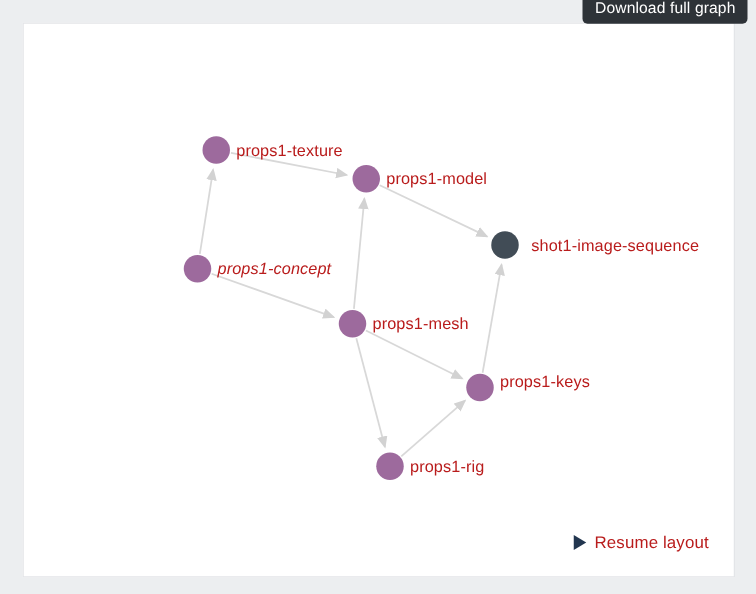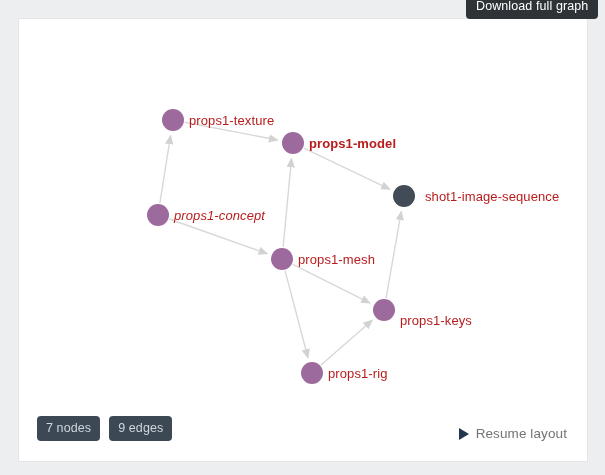--- a/index.html
+++ b/index.html
@@ -92,21 +92,21 @@
   }
 
   
   #resume-layout {
     position: absolute;
     right: 20px;
     bottom: 20px;
     display: flex;
     align-items: center;
     gap: 7px;
-    color: #737373;
+    color: #b91c1c;
     font-size: 13.5px;
     cursor: pointer;
     z-index: 20;
     letter-spacing: 0.1px;
     margin-left: 32px;
   }
 
   #resume-layout .play-icon {
     display: inline-block;
     width: 0;
@@ -139,37 +139,33 @@
           <line x1="273.733126291999" y1="245.3665631459995" x2="350.68916494400133" y2="283.8445824720007" stroke="#d8d8d8" stroke-width="1.4" marker-end="url(#arrowhead)"></line>
           <line x1="266.05391959135574" y1="251.60489444715176" x2="288.9281072115257" y2="338.52680740379765" stroke="#d8d8d8" stroke-width="1.4" marker-end="url(#arrowhead)"></line>
           <line x1="302.03092033648255" y1="346.0979447055778" x2="352.95877288468995" y2="301.5360737258963" stroke="#d8d8d8" stroke-width="1.4" marker-end="url(#arrowhead)"></line>
         </g>
     </svg>
 
     <div id="nodes-layer">
         <div class="node" style="left: 154px; top: 101px; width: 22px; height: 22px; background: rgb(157, 106, 157);"></div>
         <div class="node-label" style="left: 170px; top: 101px;">props1-texture</div>
         <div class="node" style="left: 274px; top: 124px; width: 22px; height: 22px; background: rgb(157, 106, 157);"></div>
-        <div class="node-label" style="left: 290px; top: 124px; font-weight: bold;">props1-model</div>
+        <div class="node-label" style="left: 290px; top: 124px;">props1-model</div>
         <div class="node" style="left: 385px; top: 177px; width: 22px; height: 22px; background: rgb(65, 76, 86);"></div>
         <div class="node-label" style="left: 406px; top: 177px;">shot1-image-sequence</div>
         <div class="node" style="left: 139px; top: 196px; width: 22px; height: 22px; background: rgb(157, 106, 157);"></div>
         <div class="node-label" style="left: 155px; top: 196px; font-style: italic;">props1-concept</div>
         <div class="node" style="left: 263px; top: 240px; width: 22px; height: 22px; background: rgb(157, 106, 157);"></div>
         <div class="node-label" style="left: 279px; top: 240px;">props1-mesh</div>
         <div class="node" style="left: 365px; top: 291px; width: 22px; height: 22px; background: rgb(157, 106, 157);"></div>
-        <div class="node-label" style="left: 381px; top: 301px; text-align: center;">props1-keys</div>
+        <div class="node-label" style="left: 381px; top: 286px; text-align: center;">props1-keys</div>
         <div class="node" style="left: 293px; top: 354px; width: 22px; height: 22px; background: rgb(157, 106, 157);"></div>
         <div class="node-label" style="left: 309px; top: 354px; text-align: center;">props1-rig</div>
       </div>
 
-    <div id="stat-badges">
-      <div class="stat-badge">7 nodes</div>
-      <div class="stat-badge">9 edges</div>
-    </div>
 
     <div id="resume-layout">
       <span class="play-icon"></span>
       <span>Resume layout</span>
     </div>
 
   </div>
 
   <div id="download-full-graph">Download full graph</div>
 

